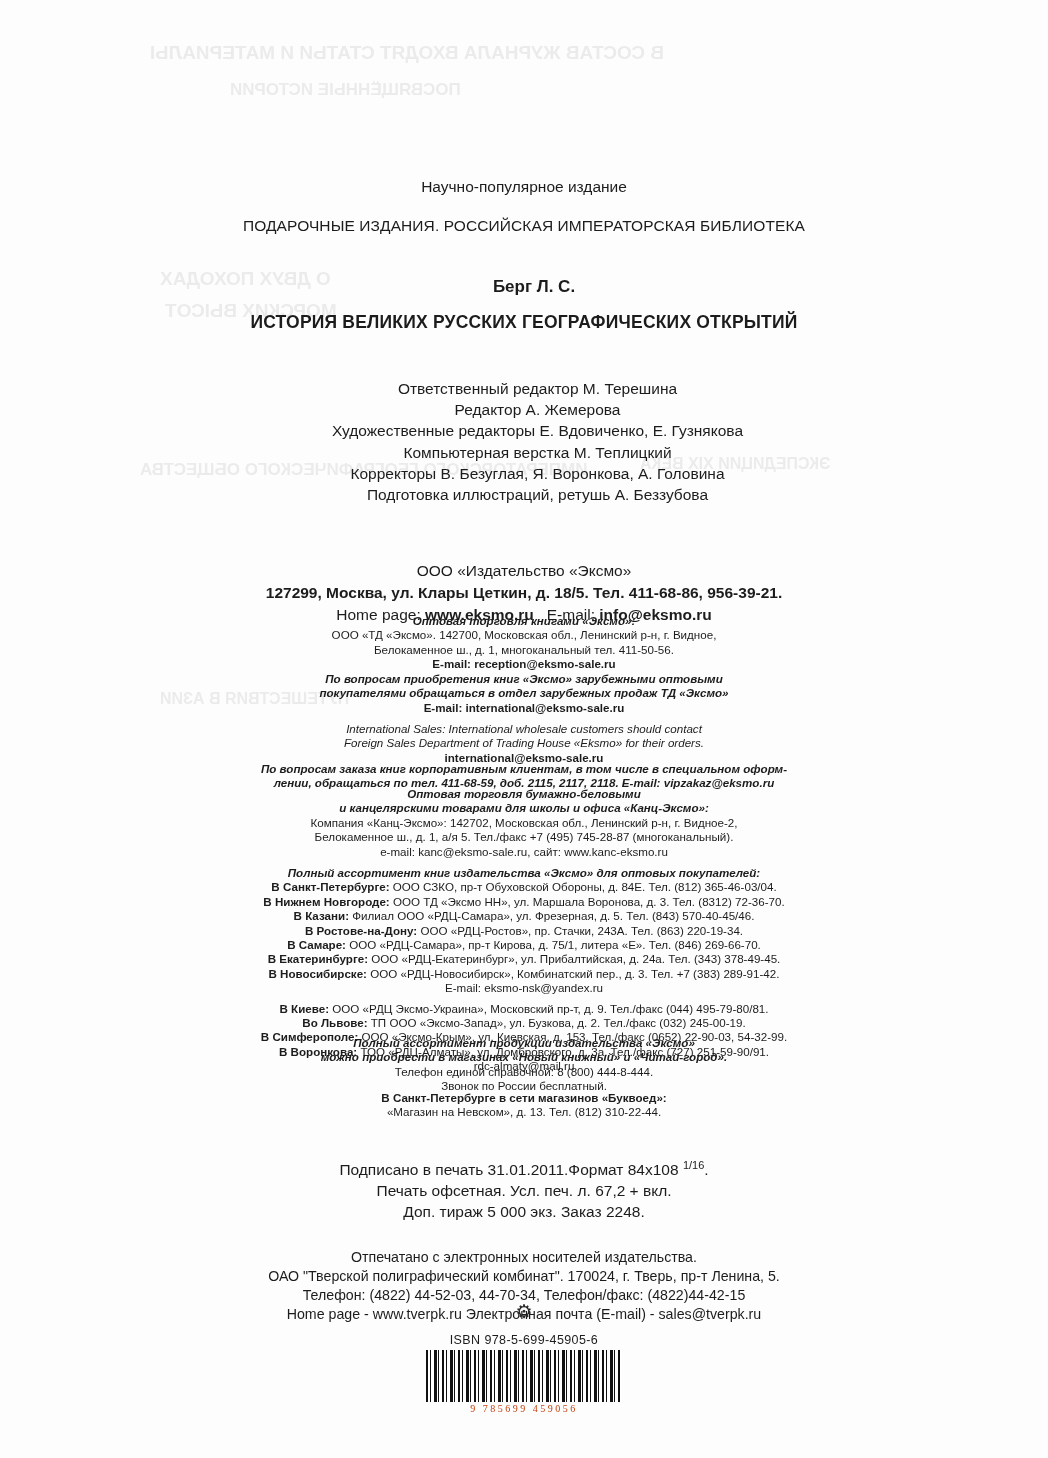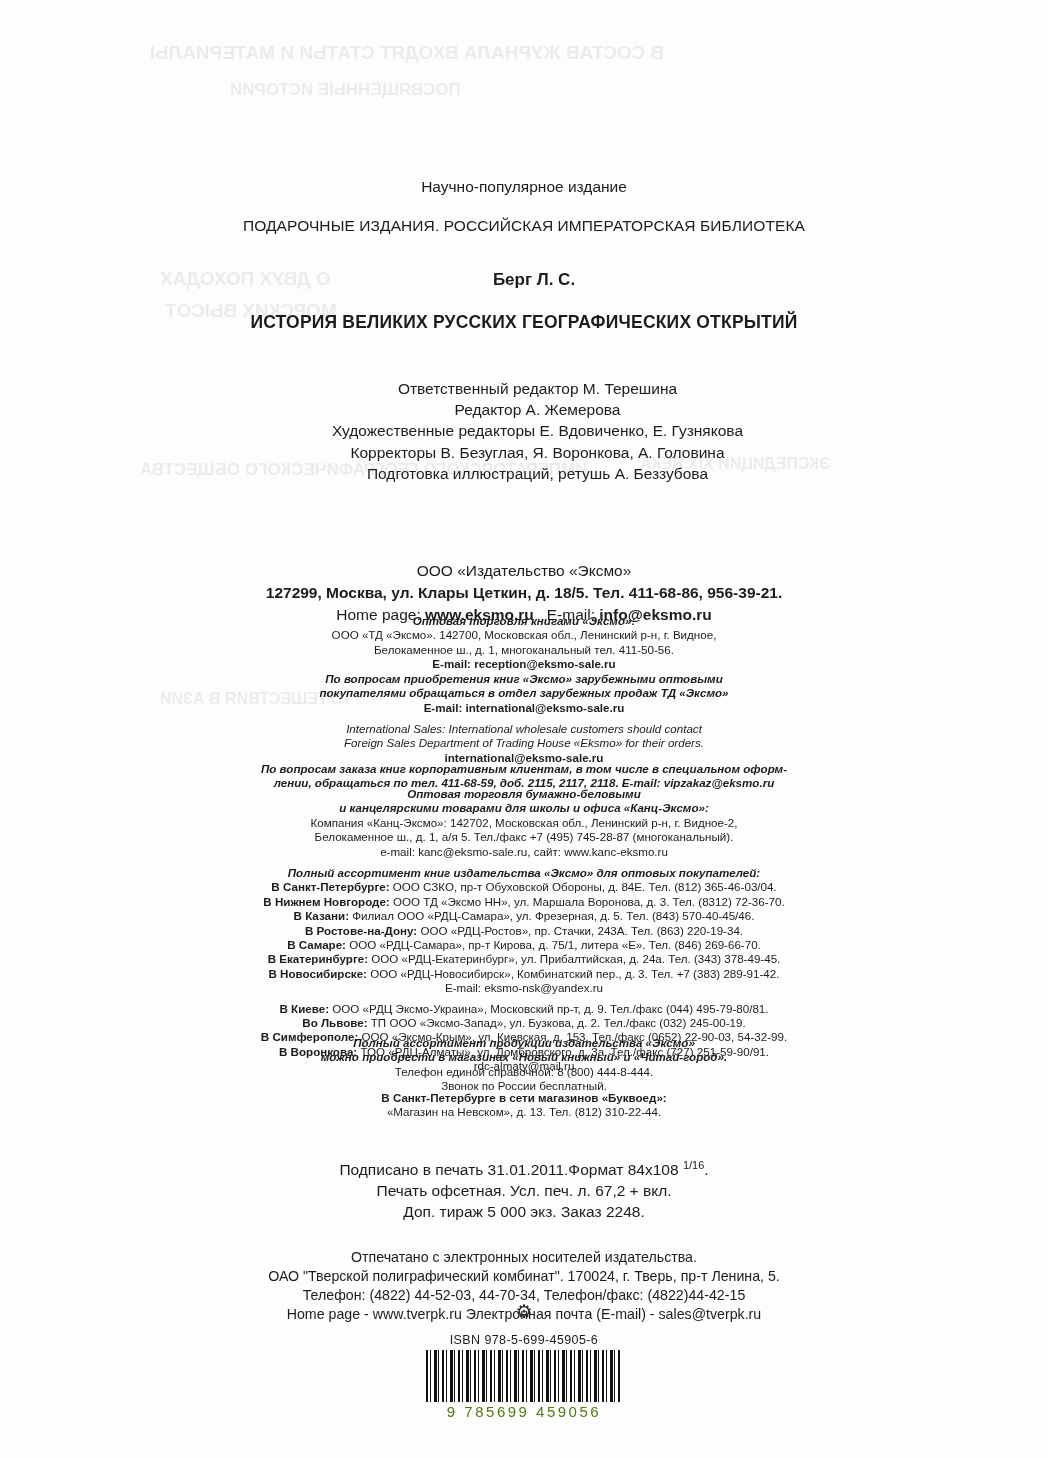--- a/index.html
+++ b/index.html
@@ -44,21 +44,21 @@
 
   .block {
     position: absolute;
     left: 0;
     right: 0;
     text-align: center;
   }
 
   .kind      { font-size: 15.5px; top: 178px; }
   .series    { font-size: 15.5px; top: 217px; letter-spacing: .1px;}
-  .author    { font-size: 17px; font-weight: bold; top: 270px; padding-left: 20px; }
+  .author    { font-size: 17px; font-weight: bold; top: 277px; padding-left: 20px; }
   .title     { font-size: 17.5px; font-weight: bold; top: 312px; letter-spacing: .2px;}
 
   .credits   { top: 378px; font-size: 15.5px; line-height: 21.2px; padding-left: 27px; }
 
   .pub       { top: 560px; font-size: 15.5px; line-height: 22px; }
   .pub .b    { font-weight: bold; }
 
   .fine      { font-size: 11.6px; line-height: 14.4px; }
 
   .sec-optovaya { top: 614px; }
@@ -99,25 +99,25 @@
     height: 52px;
     width: 196px;
     margin: 0 auto;
     background: repeating-linear-gradient(to right,
       #111 0px, #111 2px, #fff 2px, #fff 4px,
       #111 4px, #111 5px, #fff 5px, #fff 8px,
       #111 8px, #111 11px, #fff 11px, #fff 12px,
       #111 12px, #111 13px, #fff 13px, #fff 16px);
   }
   .barcode-digits {
-    font-family: Liberation Sans, sans-serif;
-    font-size: 15px;
+    font-family: Liberation Serif, serif;
+    font-size: 10px;
     letter-spacing: 2.5px;
     margin-top: 1px;
-    color: #4d7c0f;
+    color: #c2410c;
   }
   .nowrap { white-space: nowrap; }
   .sup { font-size: 11px; vertical-align: super; }
 </style>
 </head>
 <body>
 
 <div class="page">
 
   <div class="ghost-layer">
@@ -134,20 +134,21 @@
 
     <div class="block kind">Научно-популярное издание</div>
     <div class="block series">ПОДАРОЧНЫЕ ИЗДАНИЯ. РОССИЙСКАЯ ИМПЕРАТОРСКАЯ БИБЛИОТЕКА</div>
     <div class="block author">Берг Л. С.</div>
     <div class="block title">ИСТОРИЯ ВЕЛИКИХ РУССКИХ ГЕОГРАФИЧЕСКИХ ОТКРЫТИЙ</div>
 
     <div class="block credits">
       <div>Ответственный редактор М. Терешина</div>
       <div>Редактор А. Жемерова</div>
       <div>Художественные редакторы Е. Вдовиченко, Е. Гузнякова</div>
+      <div>Компьютерная верстка М. Теплицкий</div>
       <div>Корректоры В. Безуглая, Я. Воронкова, А. Головина</div>
       <div>Подготовка иллюстраций, ретушь А. Беззубова</div>
     </div>
 
     <div class="block pub">
       <div>ООО «Издательство «Эксмо»</div>
       <div class="b">127299, Москва, ул. Клары Цеткин, д. 18/5. Тел. 411-68-86, 956-39-21.</div>
       <div>
         <span>Home page:</span>
         <span class="b">www.eksmo.ru</span>

